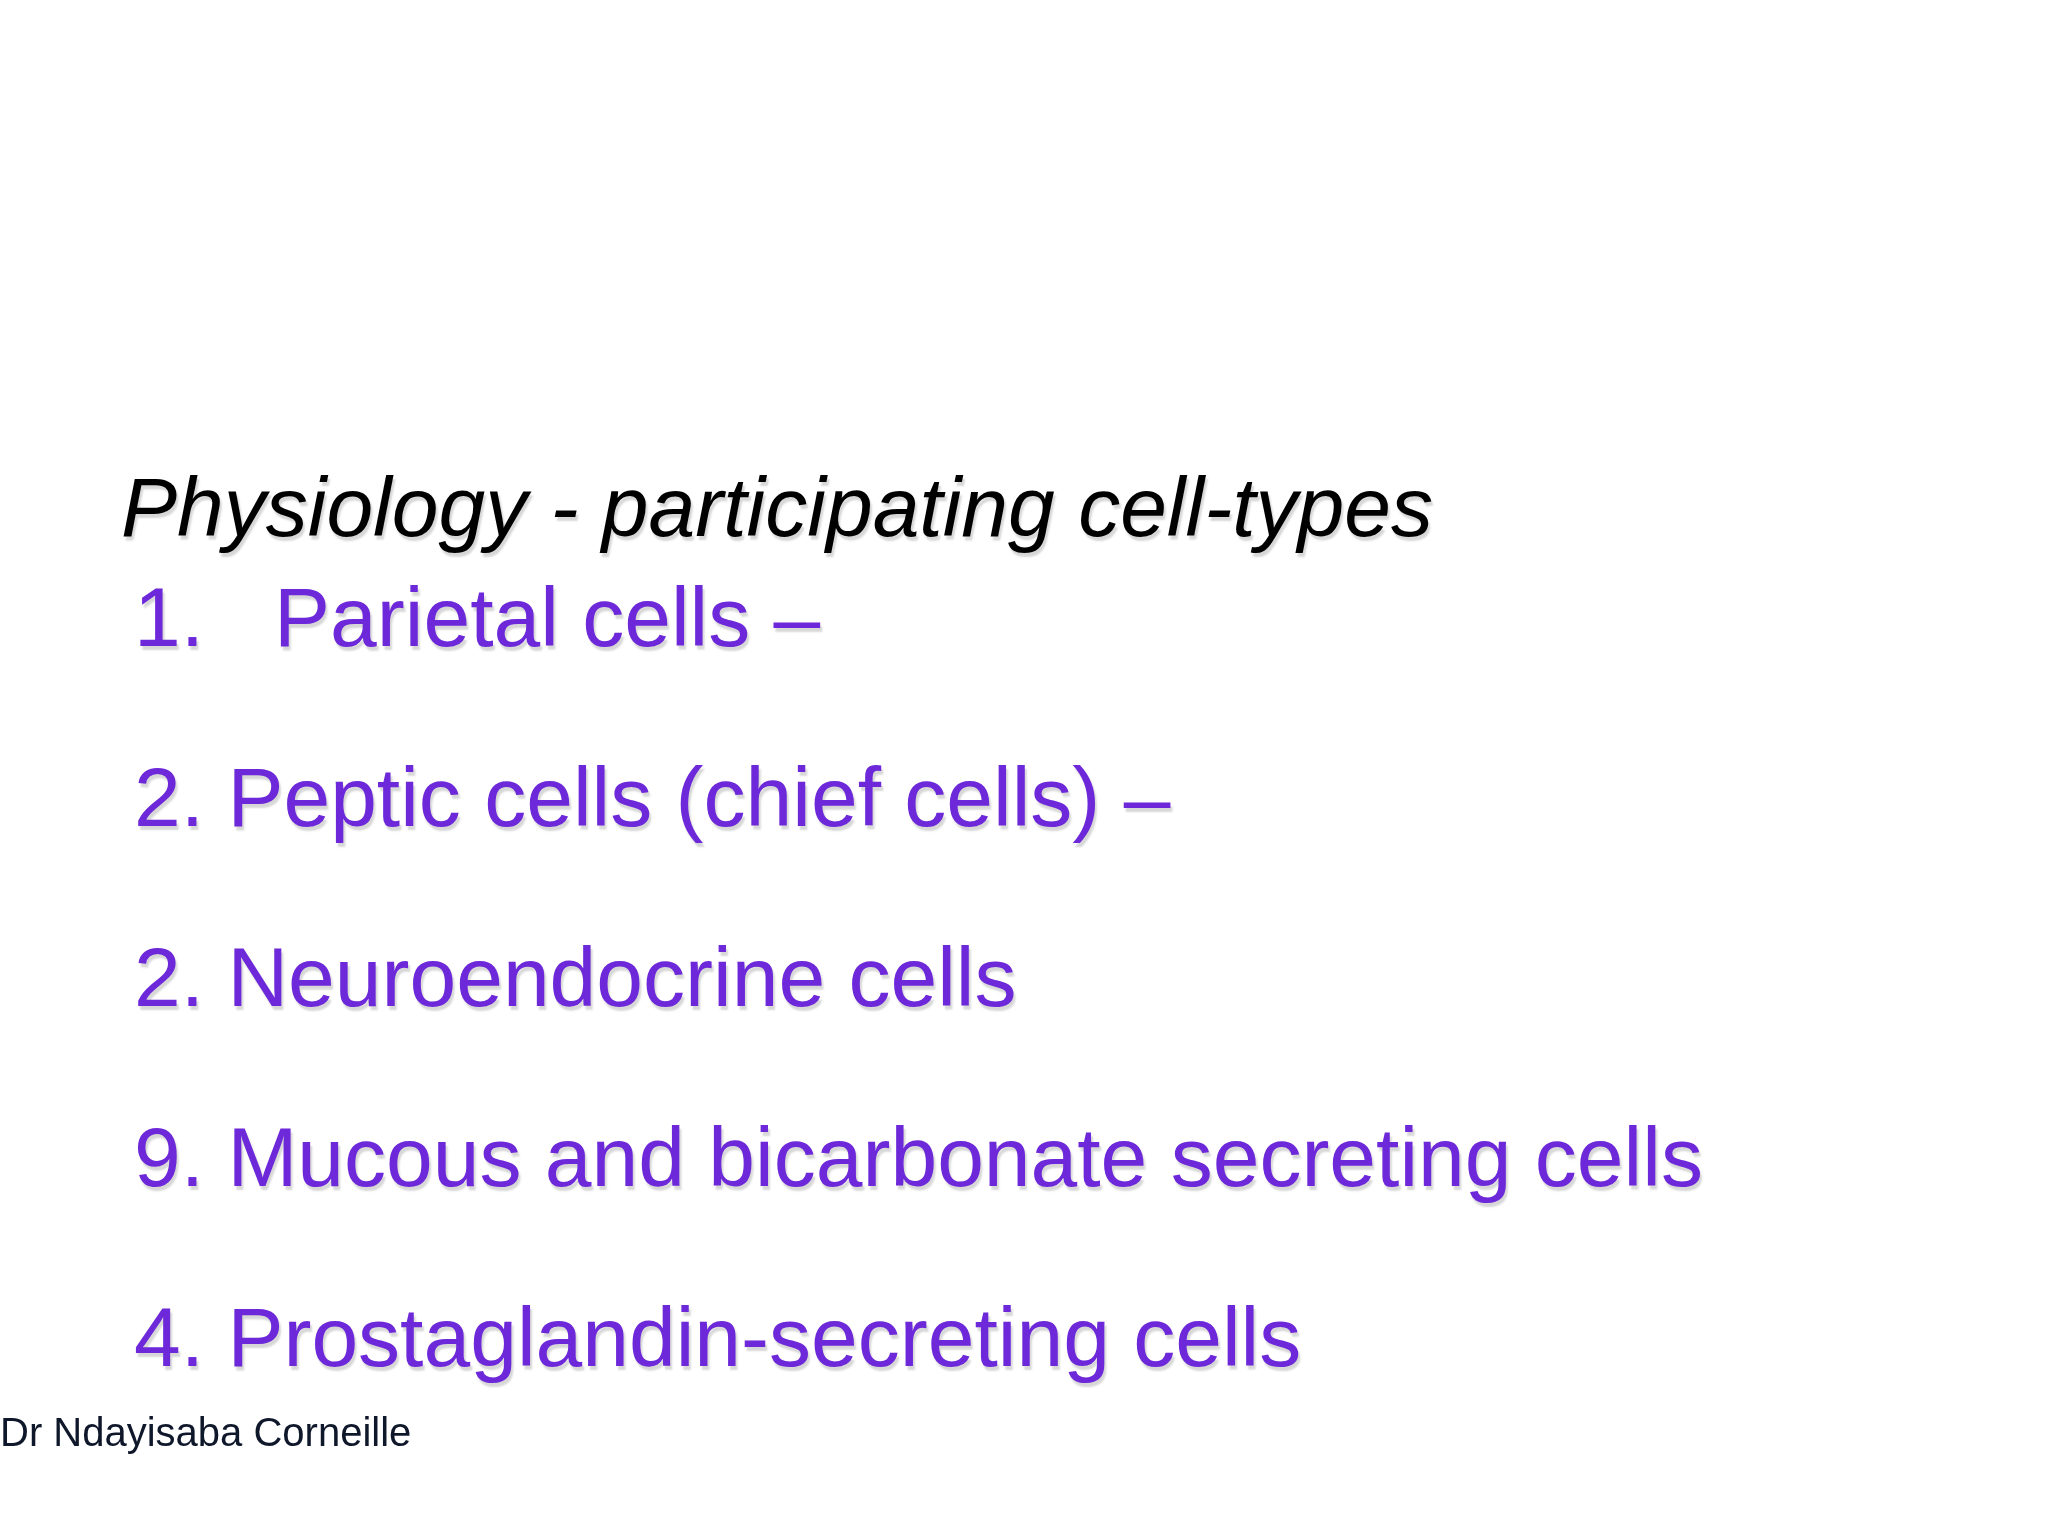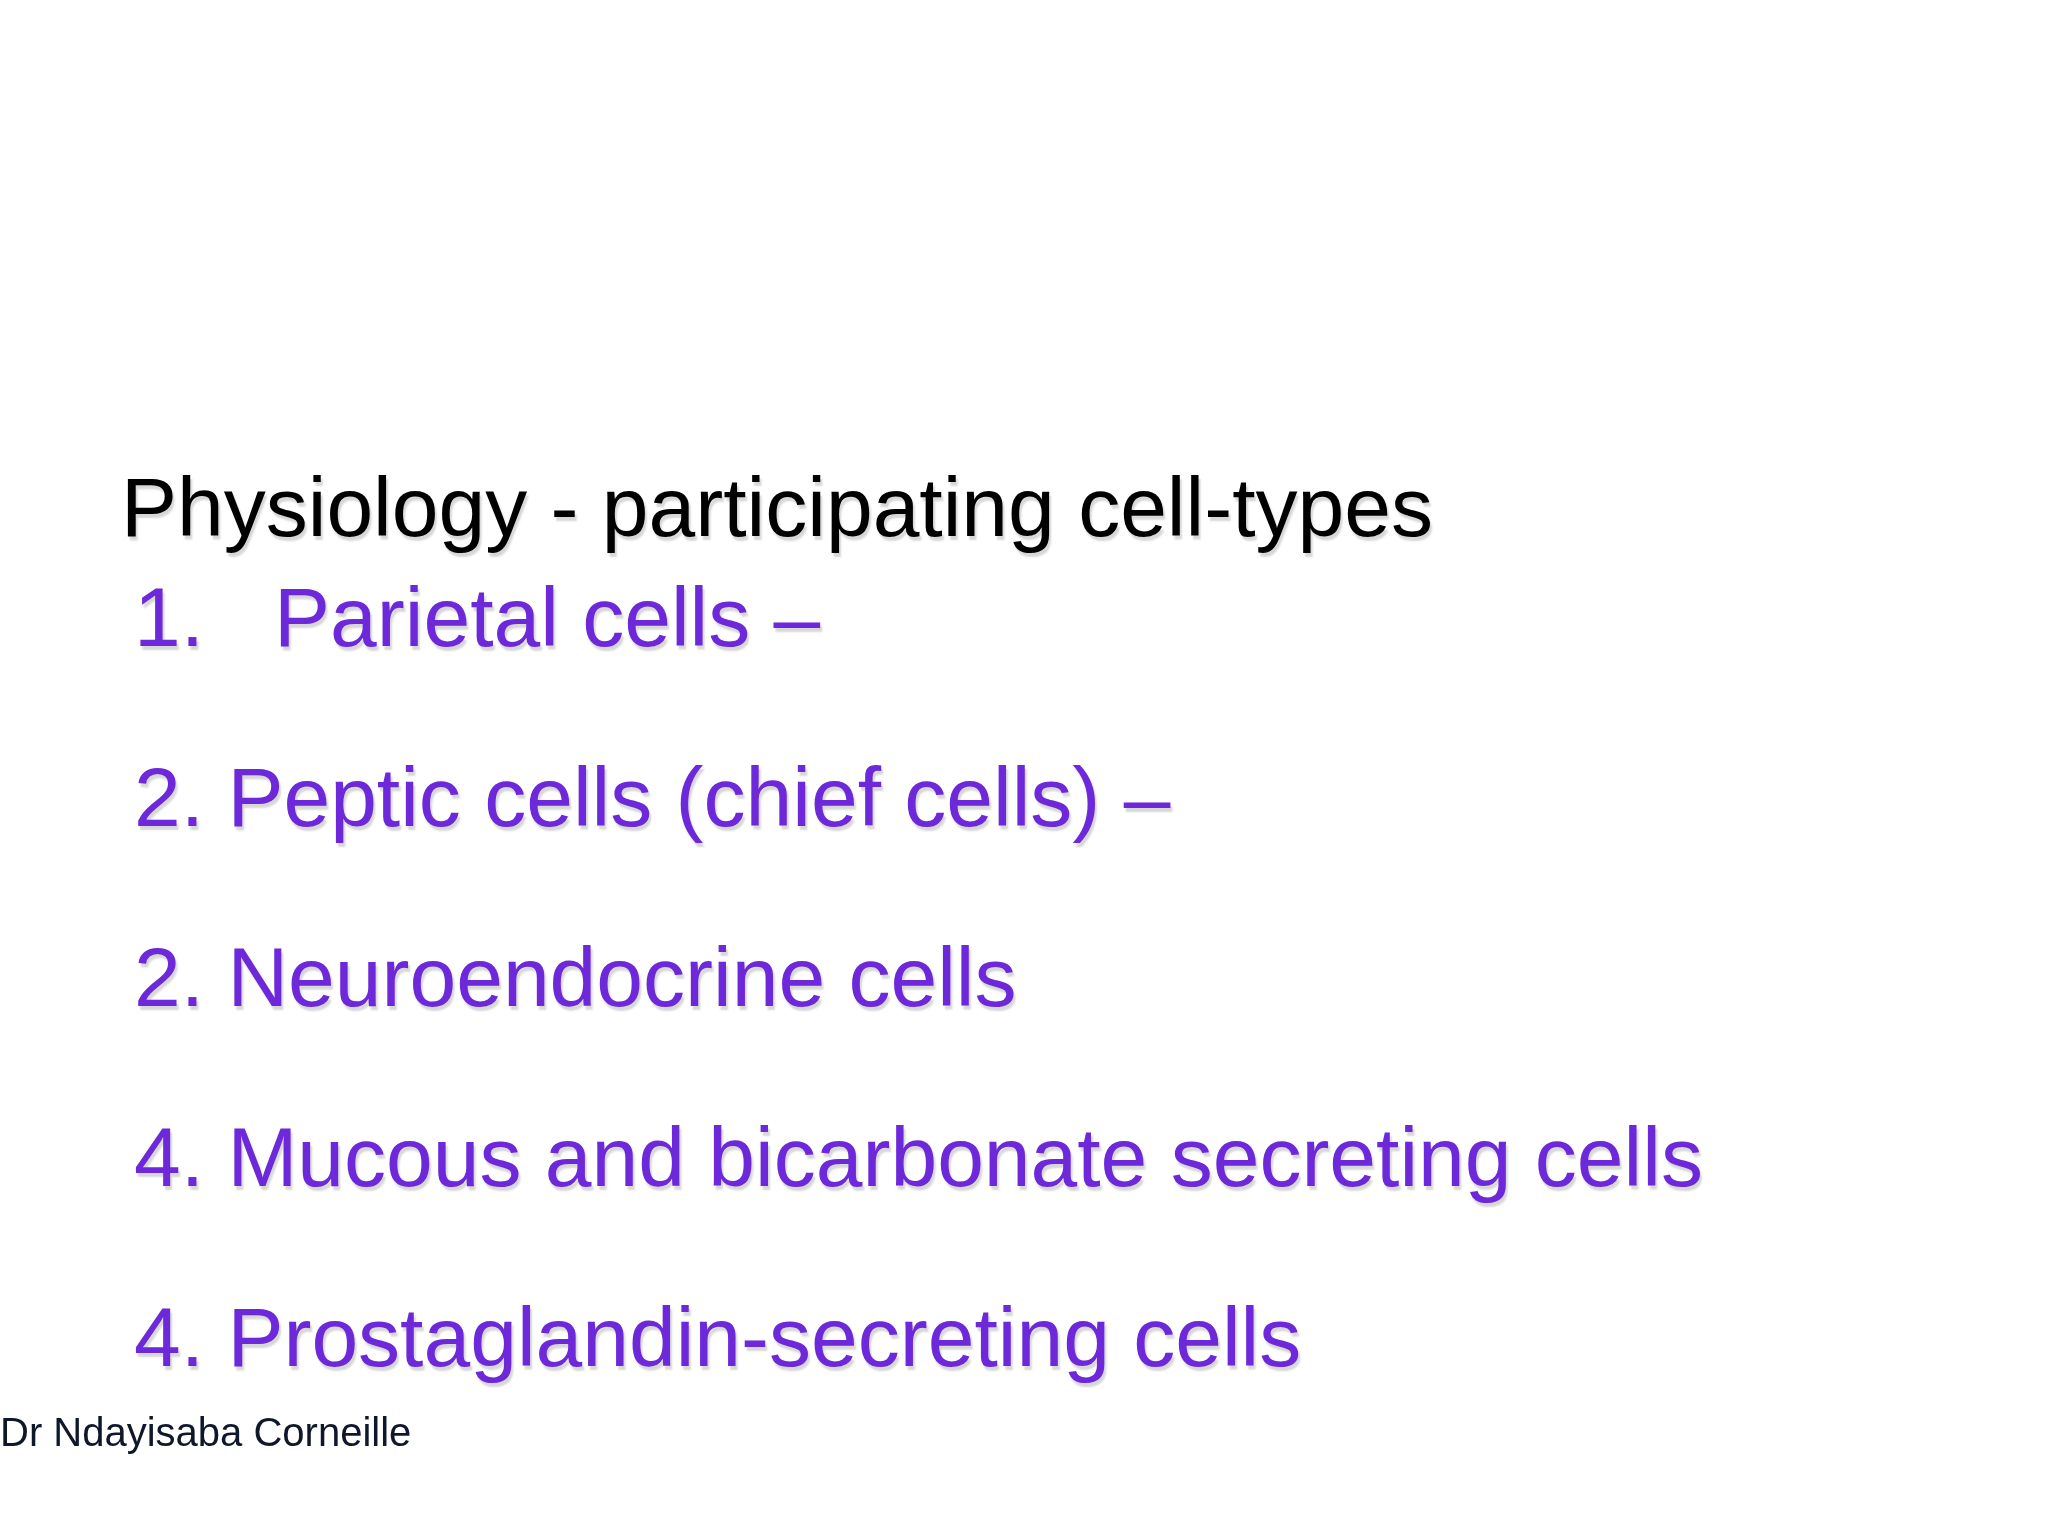--- a/index.html
+++ b/index.html
@@ -45,20 +45,21 @@
   }
   .subheading {
     position: absolute;
     left: 121px;
     top: 465px;
     margin: 0;
     font-size: 84px;
     line-height: 1;
     color: #000000;
     text-shadow: 2px 4px 2px rgba(140, 140, 140, 0.35);
+    font-style: italic;
   }
   .cell-list-item {
     position: absolute;
     left: 121px;
     margin: 13px;
     font-size: 84px;
     line-height: 1;
     color: #6d28d9;
     white-space: pre-wrap;
     text-shadow: 2px 4px 2px rgba(140, 140, 140, 0.35);
@@ -88,19 +89,19 @@
 
 
   <p class="subheading">Physiology - participating cell-types</p>
 
   <p class="cell-list-item item-0">1.   Parietal cells –</p>
 
   <p class="cell-list-item item-1">2. Peptic cells (chief cells) –</p>
 
   <p class="cell-list-item item-2">2. Neuroendocrine cells</p>
 
-  <p class="cell-list-item item-3">4. Mucous and bicarbonate secreting cells</p>
+  <p class="cell-list-item item-3">9. Mucous and bicarbonate secreting cells</p>
 
   <p class="cell-list-item item-4">4. Prostaglandin-secreting cells</p>
 
   <p class="footer-credit">Dr Ndayisaba Corneille</p>
 
 </div>
 
 </body></html>

